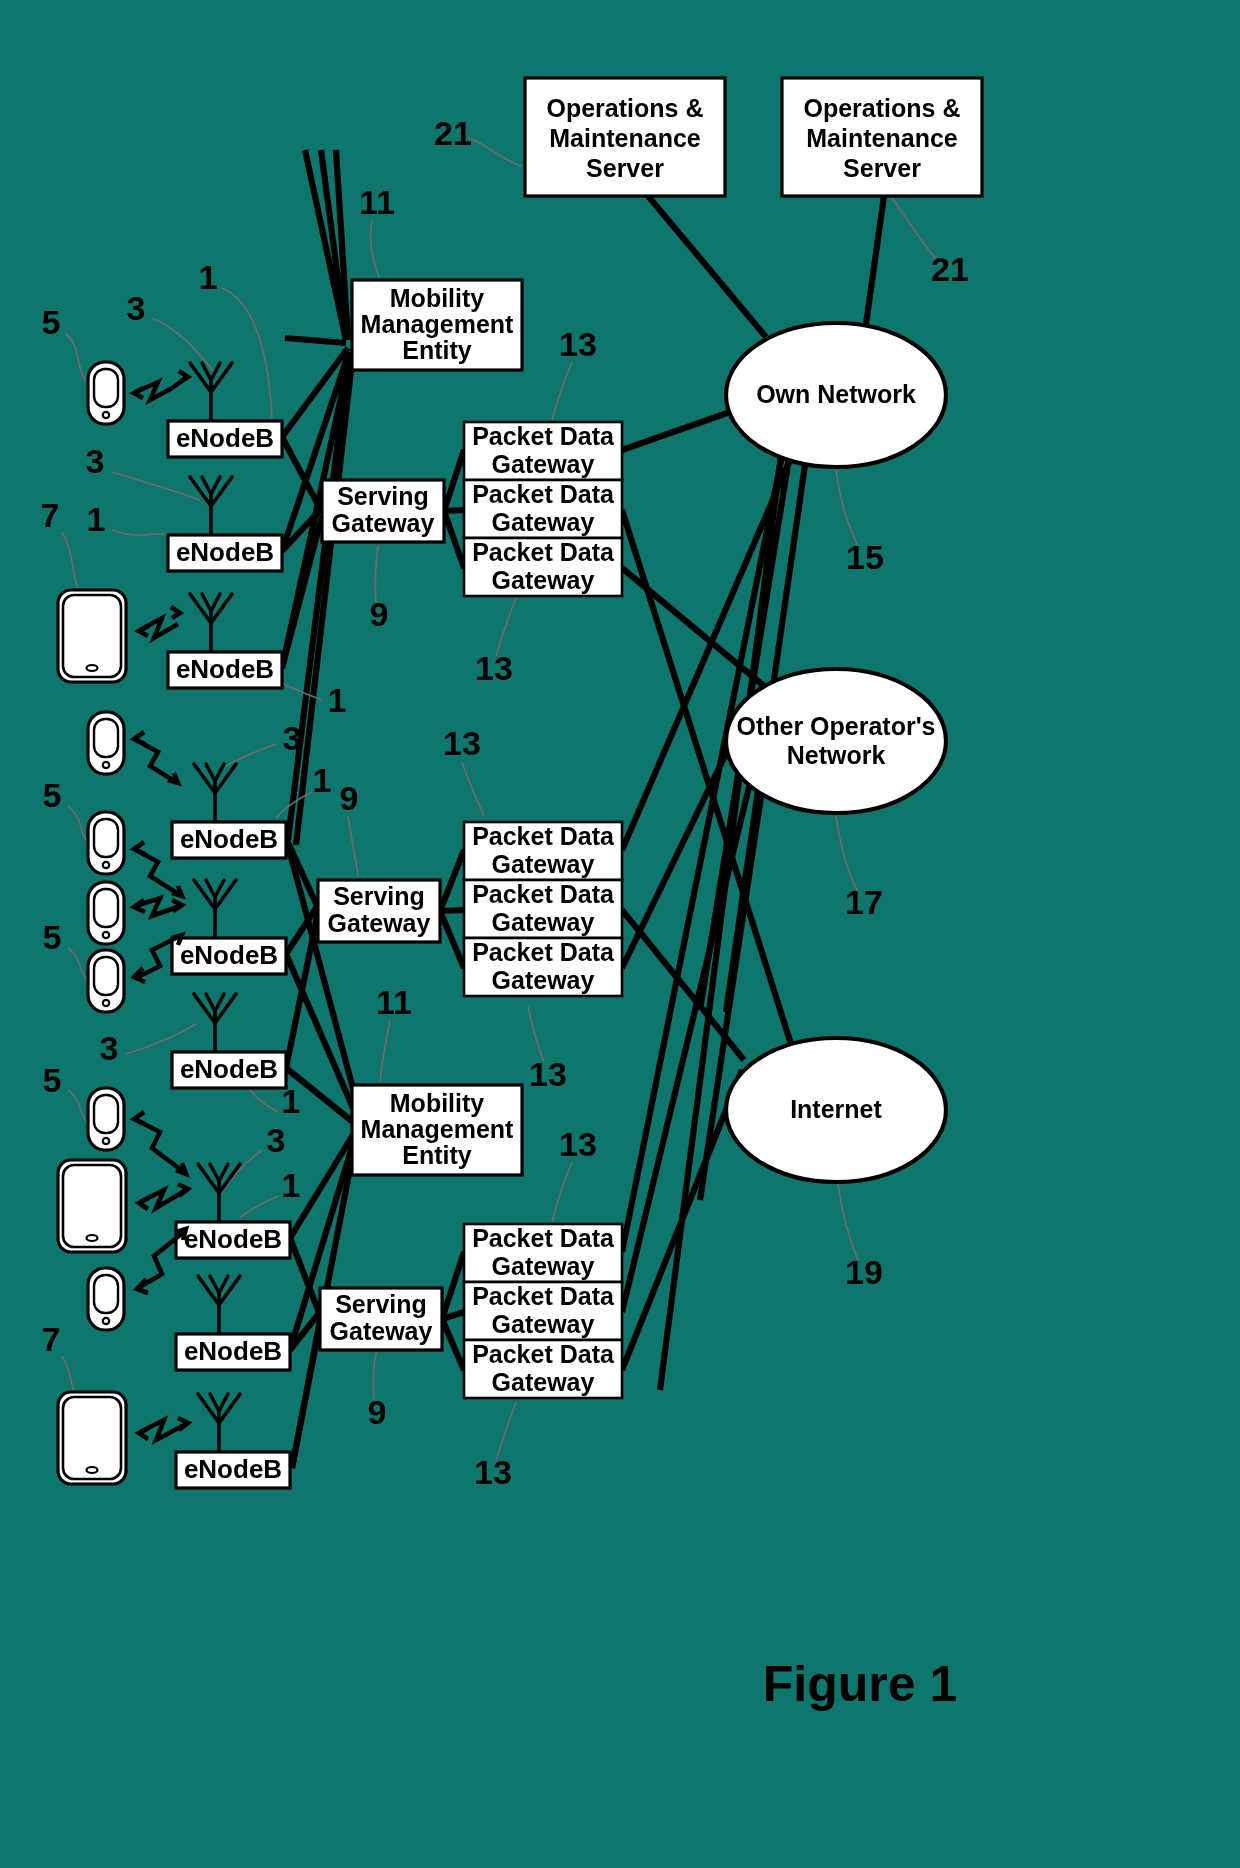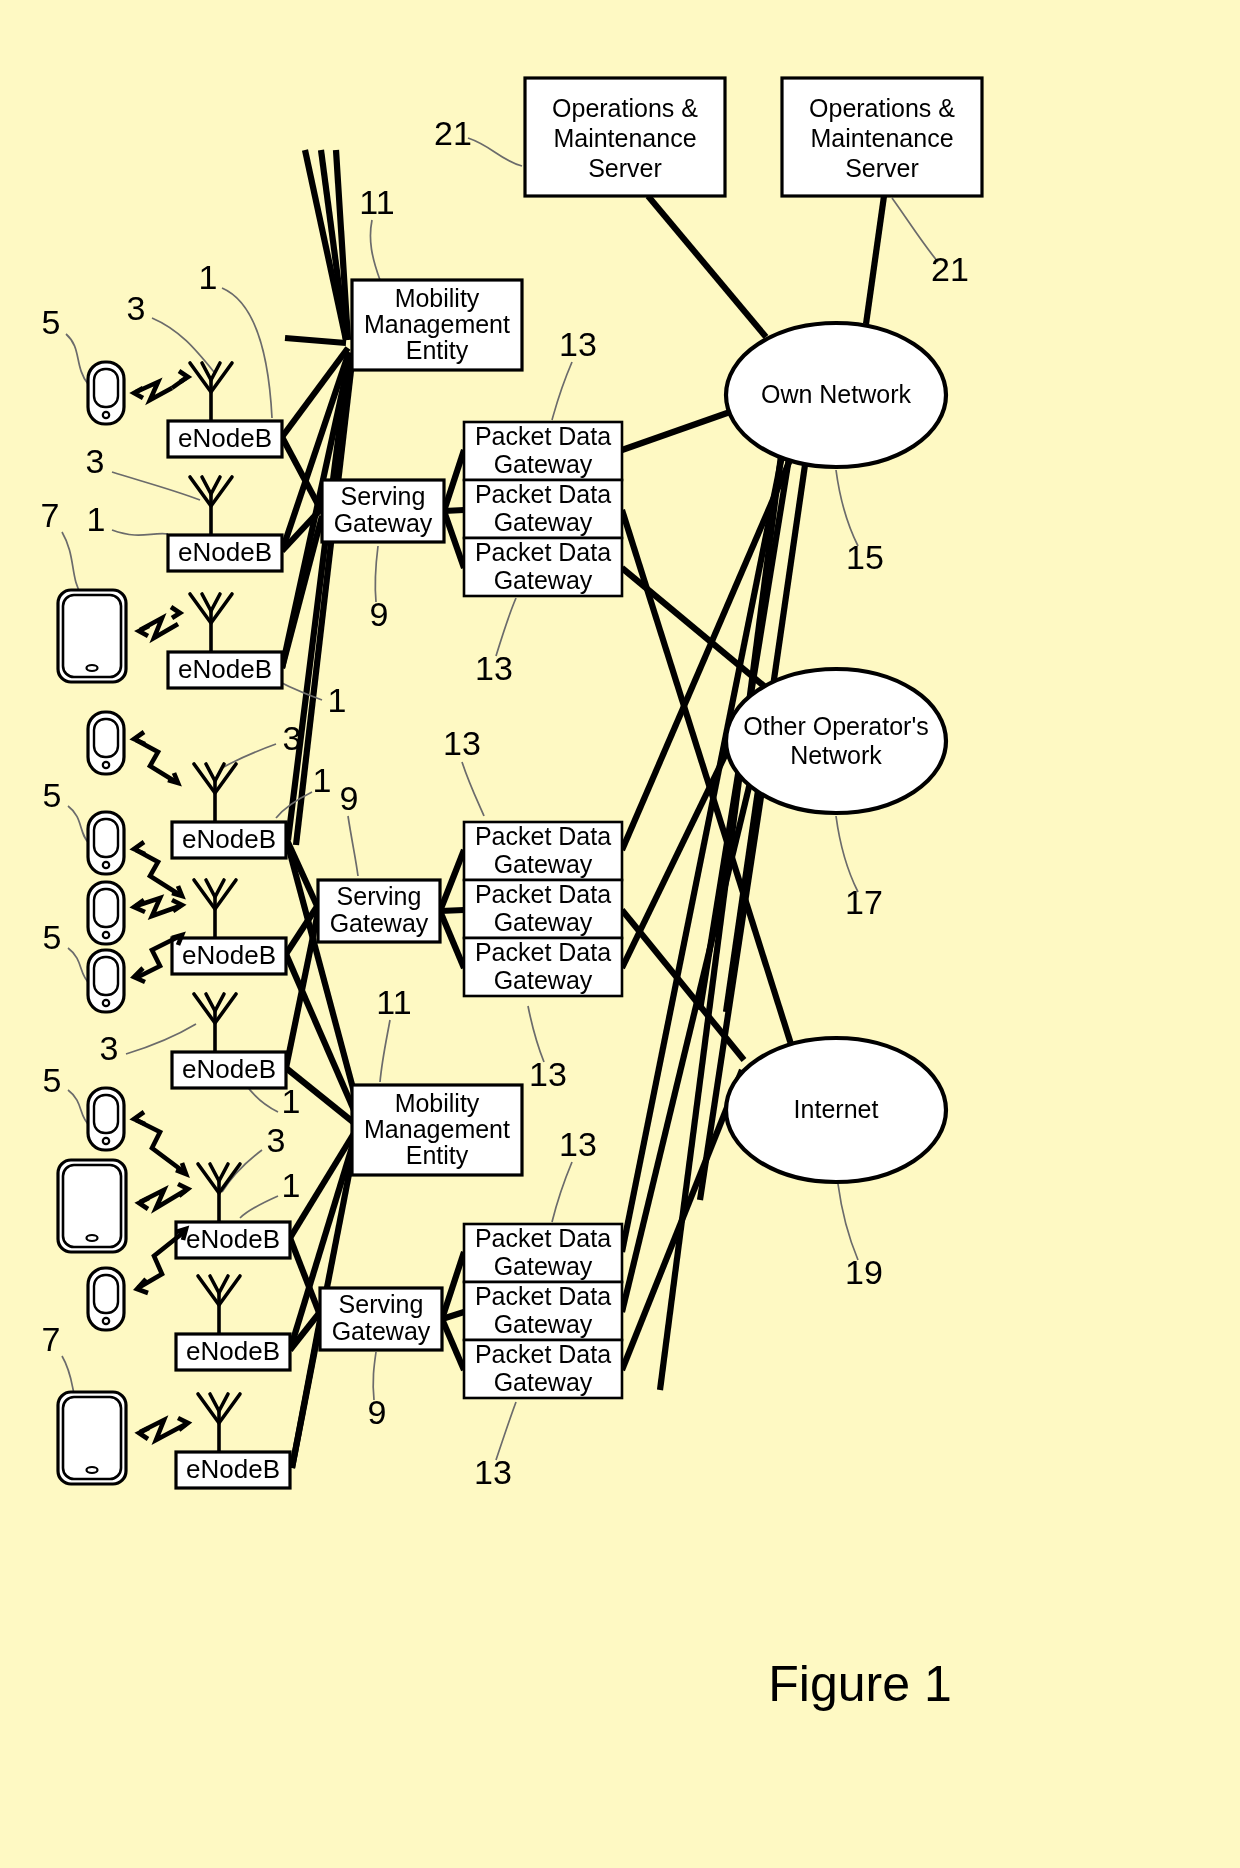--- a/index.html
+++ b/index.html
@@ -4,23 +4,24 @@
 <style>
   html, body {
     margin: 0;
     padding: 0;
     background: #ffffff;
   }
   #page {
     position: relative;
     width: 1240px;
     height: 1868px;
-    background: #fef9c3;
+    background: #0f766e;
     font-family: "Liberation Sans", sans-serif;
     overflow: hidden;
+    font-weight: bold;
   }
   #figure-svg {
     position: absolute;
     left: 0;
     top: 0;
     width: 1240px;
     height: 1868px;
   }
   .box-rect {
     fill: #ffffff;

